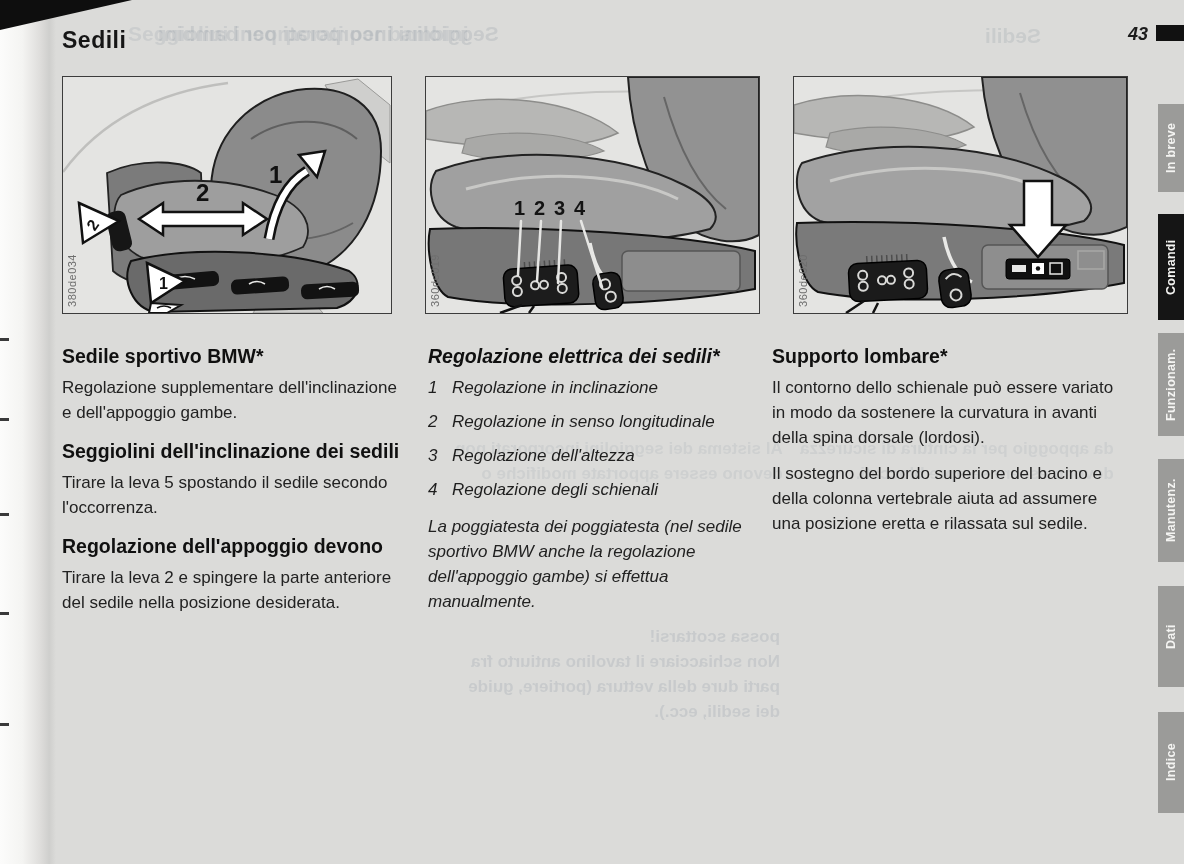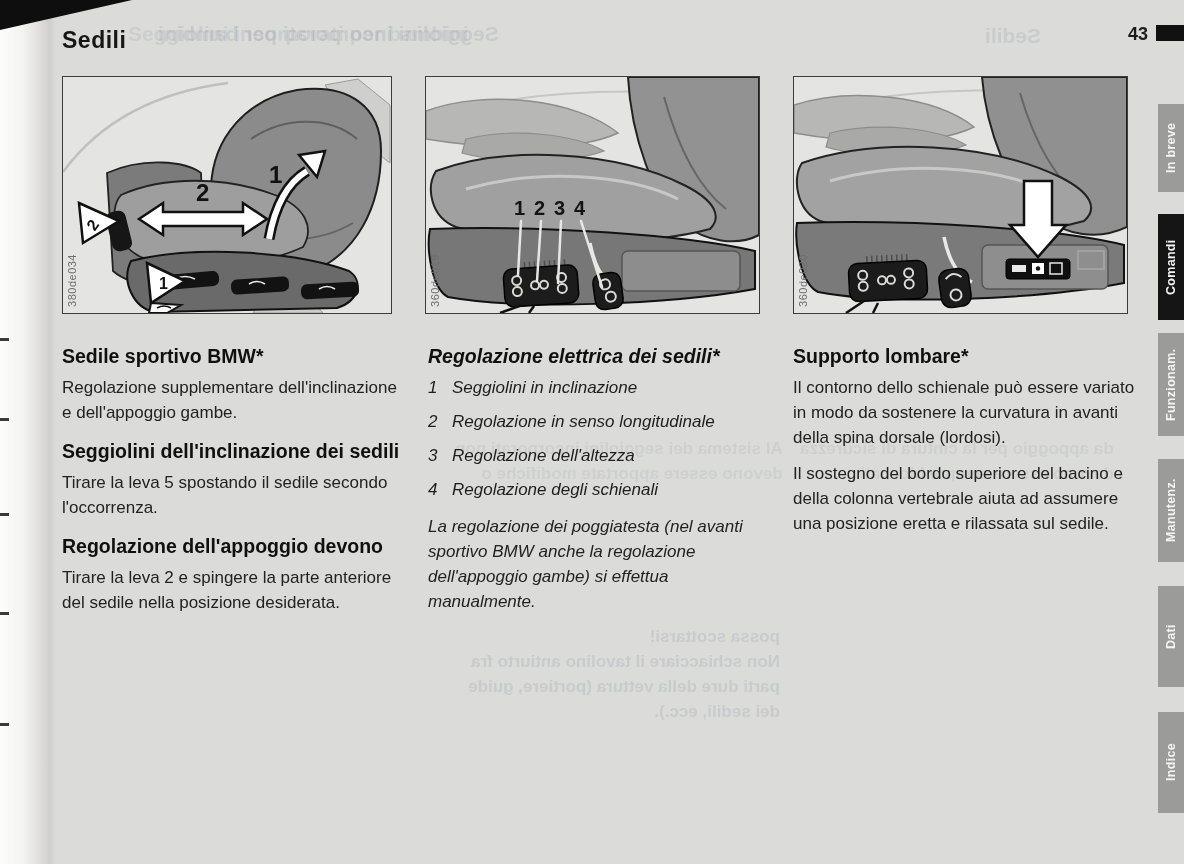--- a/index.html
+++ b/index.html
@@ -9,21 +9,21 @@
 
   
   .page-edge { position:absolute; left:0; top:0; width:56px; height:864px;
     background:linear-gradient(90deg,#fcfcfb 0%,#f4f4f2 40%,#dedddb 72%,#cfcfcd 88%,#dbdbd9 100%); }
   .edge-tick { position:absolute; left:0; width:9px; height:3px; background:#3a3a3a; }
   .corner-wedge { position:absolute; left:0; top:0; width:132px; height:30px; background:#0e0e0e;
     clip-path:polygon(0 0,100% 0,0 100%); }
 
   
   .page-title { position:absolute; left:62px; top:27px; font-size:23px; font-weight:bold; color:#161616; letter-spacing:.5px; }
-  .page-number { position:absolute; left:1128px; top:24px; font-size:18px; font-weight:600; color:#1c1c1c; }
+  .page-number { position:absolute; left:1128px; top:24px; font-size:18px; font-weight:600; color:#1c1c1c;font-style:italic; }
   .page-number-bar { position:absolute; left:1156px; top:25px; width:28px; height:16px; background:#111; }
 
   
   .bleed { color:#7e8a96; font-weight:bold; position:absolute; white-space:nowrap; }
   .bleed.mir { transform:scaleX(-1); }
   .bleed-header-wrap { position:absolute; left:128px; top:22px; width:650px; height:30px; }
   .bleed-header-wrap .bleed { left:0; top:0; font-size:21px; }
   .bleed-lines { position:absolute; font-weight:bold; color:#8793a0; }
   .bleed-lines div { font-size:17px; line-height:25px; white-space:nowrap; }
 
@@ -297,40 +297,40 @@
       <p>Tirare la leva 2 e spingere la parte anteriore del sedile nella posizione desiderata.</p>
     </div>
   </div>
 
   <div class="col" style="left:428px; width:352px;font-style:italic;">
     <div class="section">
       <h3>Regolazione elettrica dei sedili*</h3>
       <div class="numlist">
         <div class="row">
           <span class="n">1</span>
-          <span>Seggiolini in inclinazione</span>
+          <span>Regolazione in inclinazione</span>
         </div>
         <div class="row">
           <span class="n">2</span>
           <span>Regolazione in senso longitudinale</span>
         </div>
         <div class="row">
           <span class="n">3</span>
           <span>Regolazione dell'altezza</span>
         </div>
         <div class="row">
           <span class="n">4</span>
           <span>Regolazione degli schienali</span>
         </div>
       </div>
-      <p>La regolazione dei poggiatesta (nel avanti sportivo BMW anche la regolazione dell'appoggio gambe) si effettua manualmente.</p>
-    </div>
-  </div>
-
-  <div class="col" style="left:793px; width:342px;">
+      <p>La poggiatesta dei poggiatesta (nel sedile sportivo BMW anche la regolazione dell'appoggio gambe) si effettua manualmente.</p>
+    </div>
+  </div>
+
+  <div class="col" style="left:772px; width:342px;">
     <div class="section">
       <h3>Supporto lombare*</h3>
       <p>Il contorno dello schienale può essere variato in modo da sostenere la curvatura in avanti della spina dorsale (lordosi).</p>
       <p>Il sostegno del bordo superiore del bacino e della colonna vertebrale aiuta ad assumere una posizione eretta e rilassata sul sedile.</p>
     </div>
   </div>
 
 </div>
 
 </body></html>

